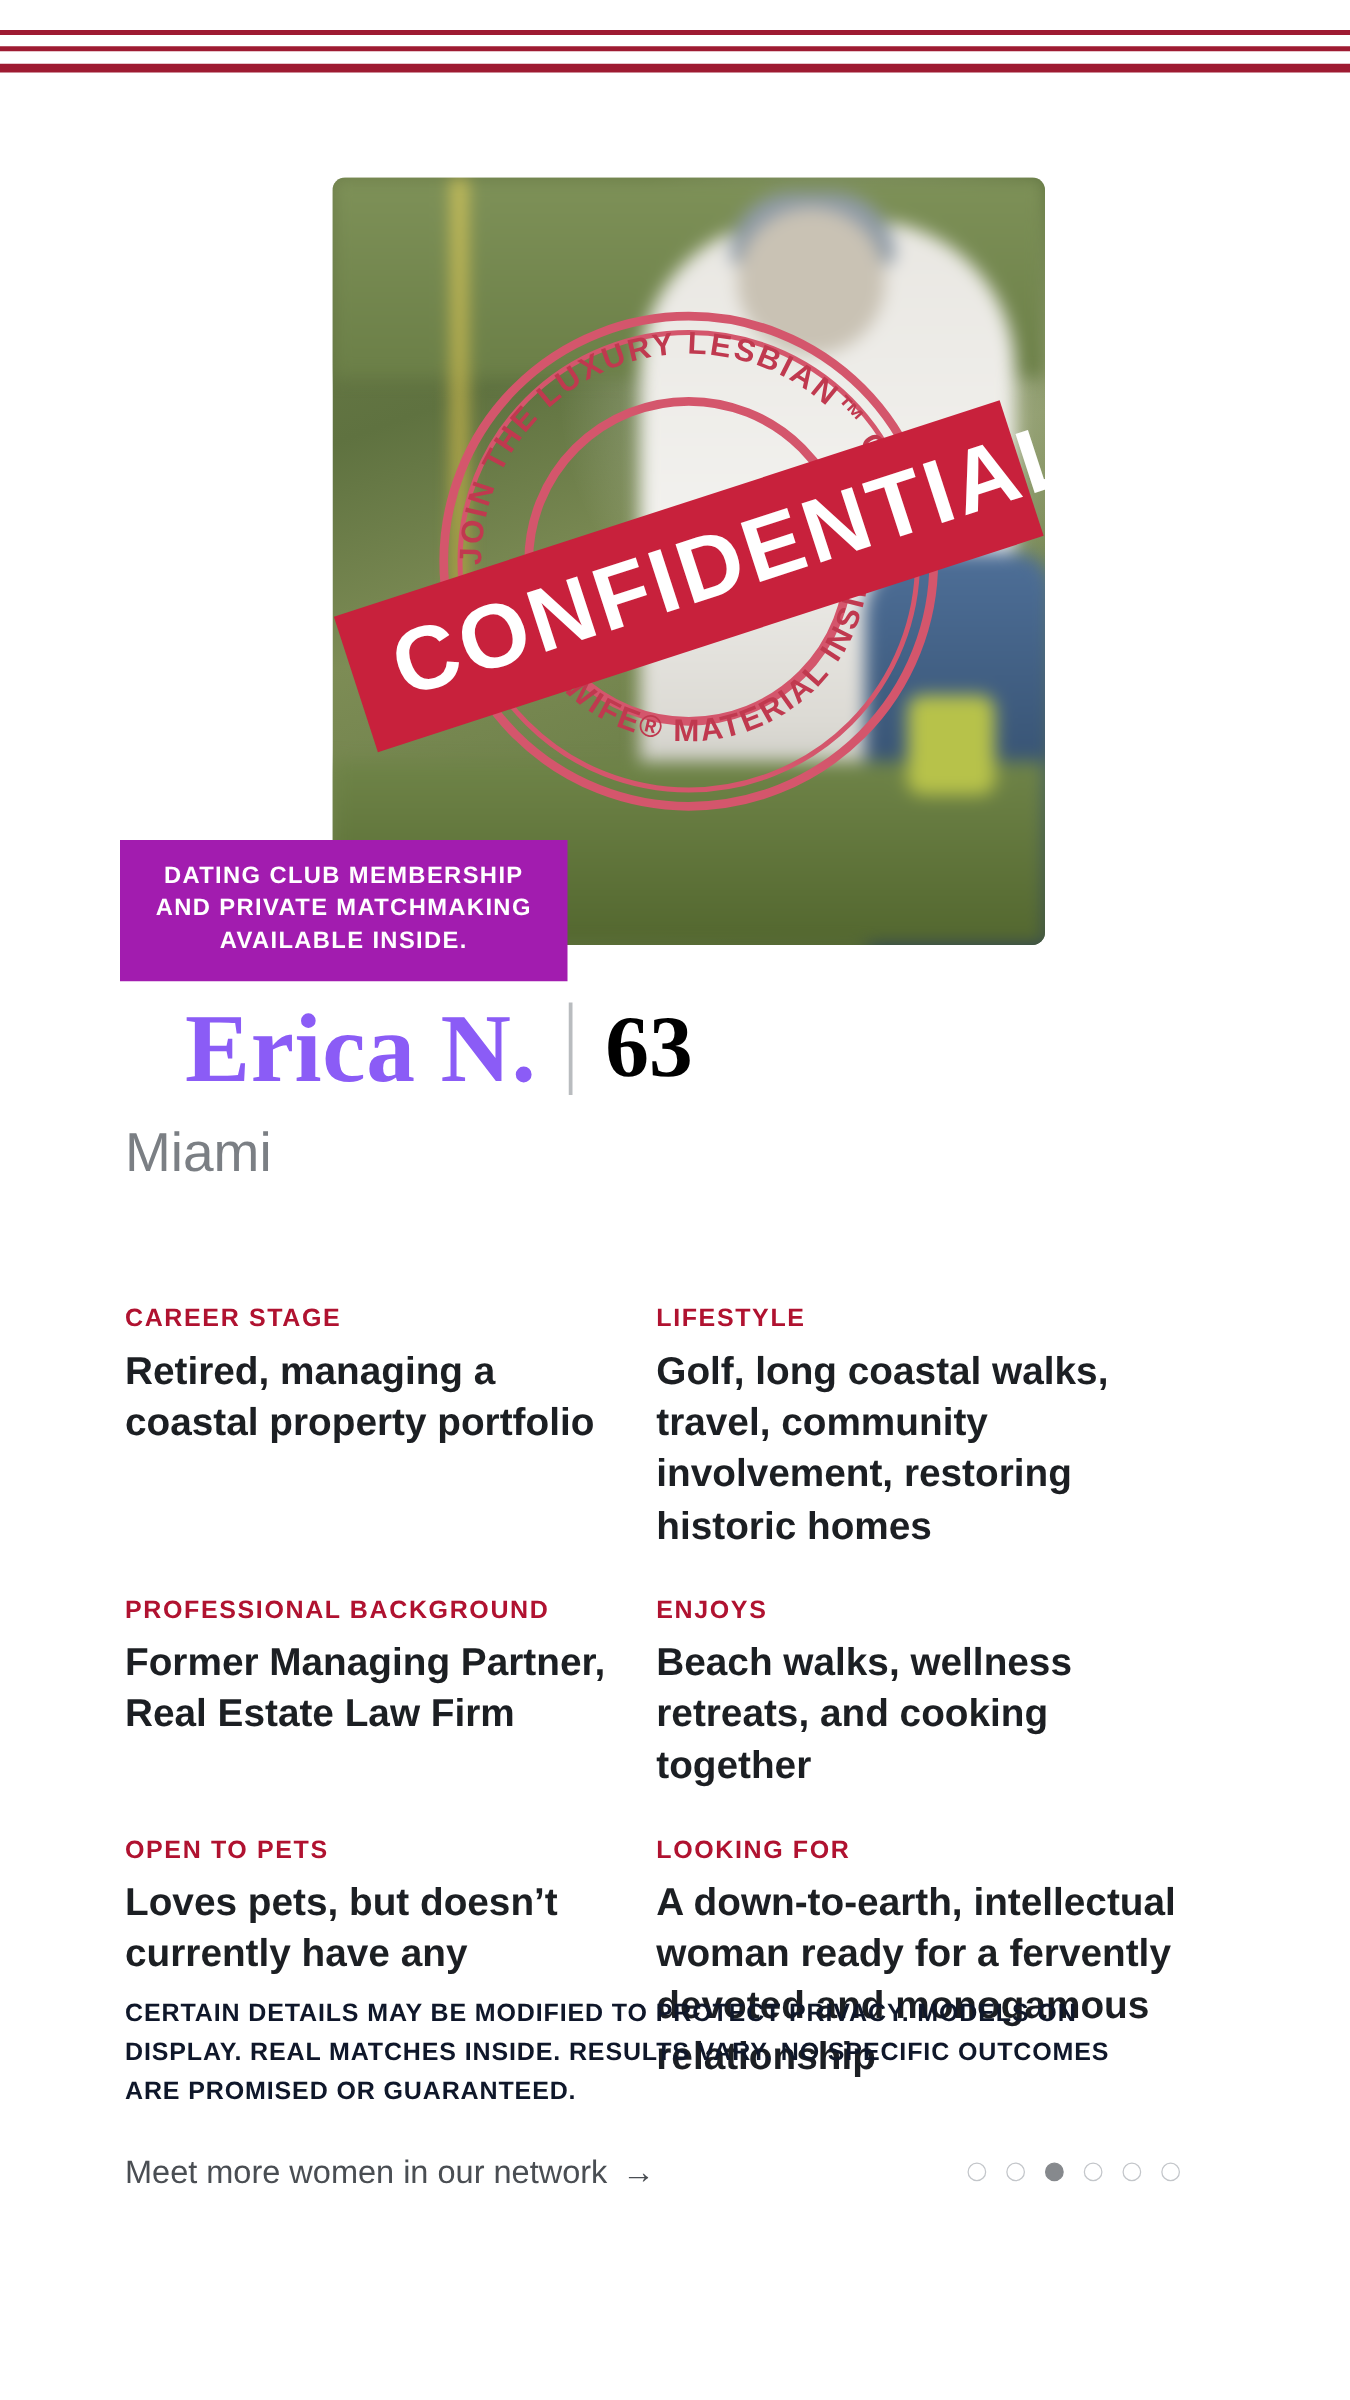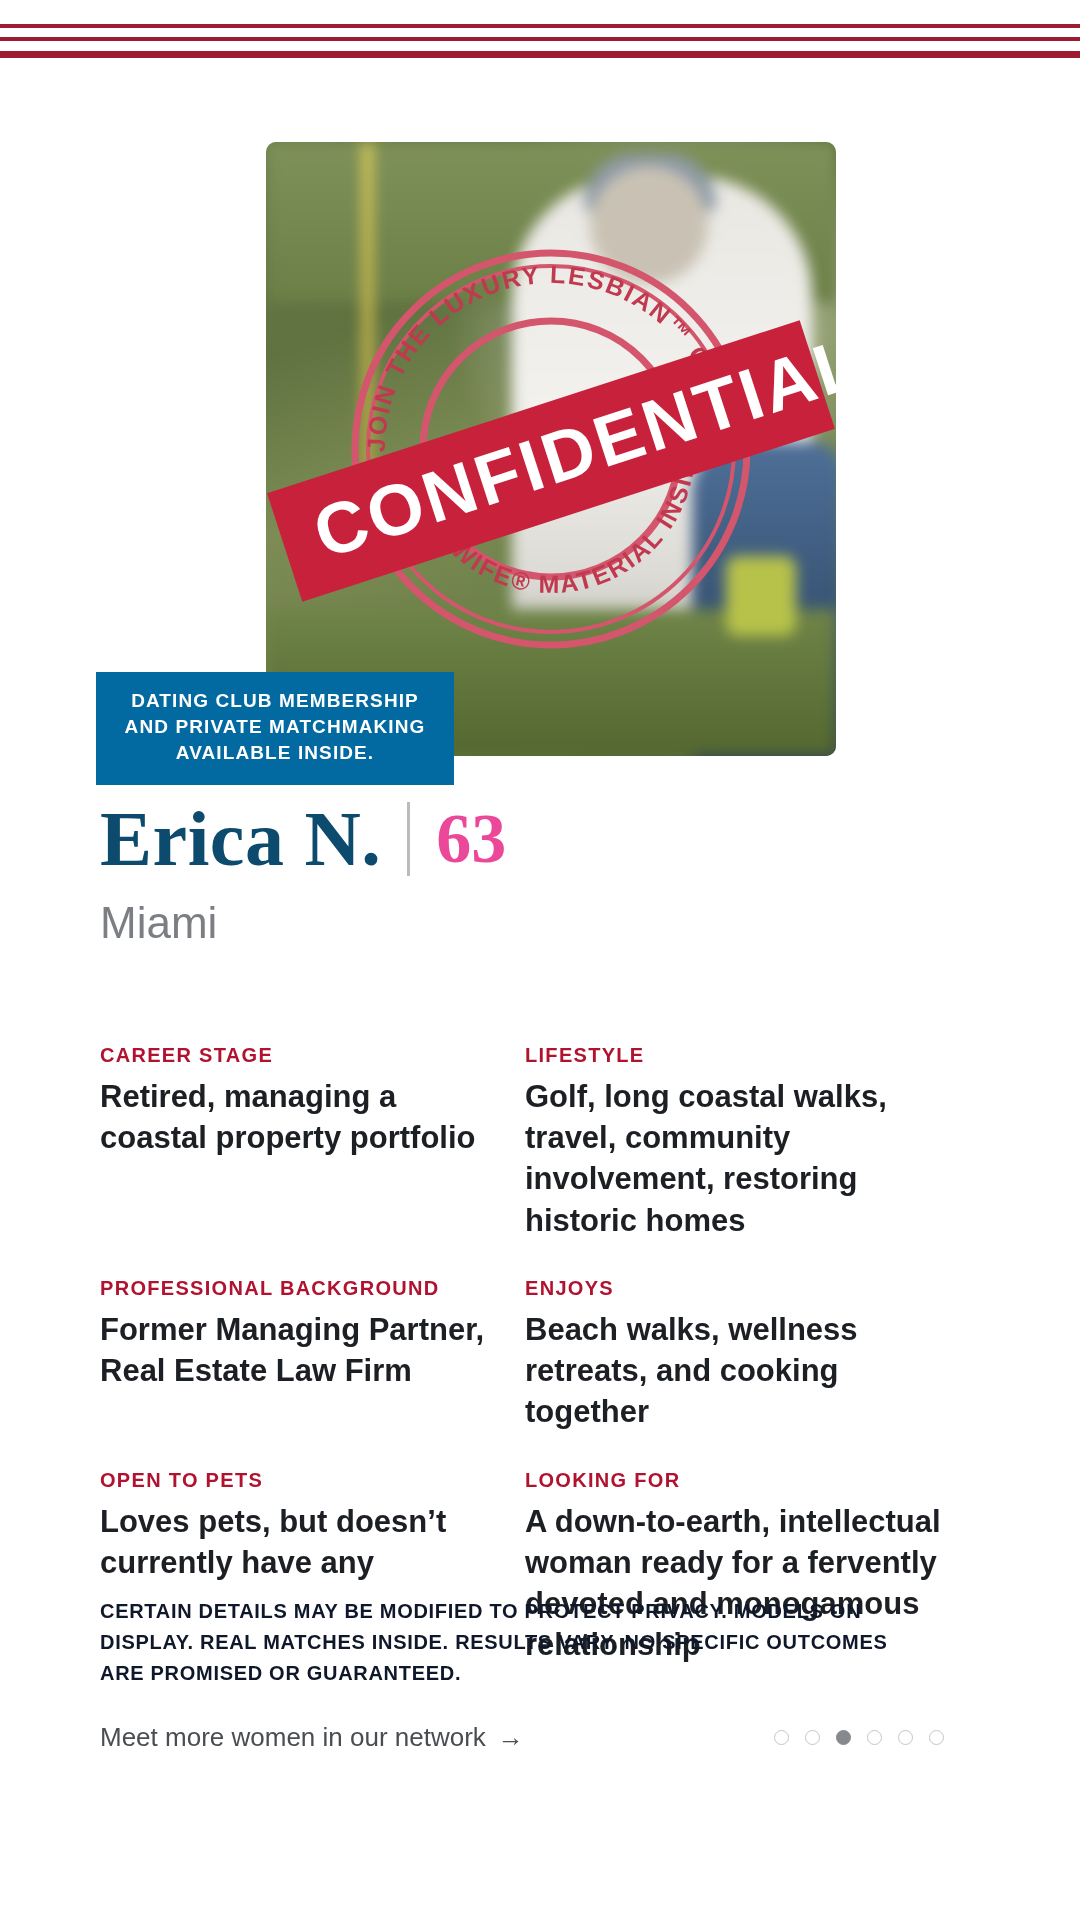--- a/index.html
+++ b/index.html
@@ -138,21 +138,21 @@
     width: 560px;
     text-align: center;
   }
 
   
   .badge {
     position: absolute;
     left: 96px;
     top: 672px;
     width: 358px;
-    background: #0369a1;
+    background: #a21caf;
     color: #ffffff;
     padding: 16px 18px 18px 18px;
     text-align: center;
     font-size: 19px;
     font-weight: 700;
     letter-spacing: 1.1px;
     line-height: 1.38;
   }
 
   
@@ -161,35 +161,36 @@
     left: 100px;
     top: 800px;
     display: flex;
     align-items: center;
     gap: 0;
   }
   .name {
     font-family: "Liberation Serif", serif;
     font-weight: 700;
     font-size: 78px;
-    color: #0c4a6e;
+    color: #8b5cf6;
     line-height: 1;
     letter-spacing: 0.5px;
+    margin-left: 48px;
   }
   .name-divider {
     width: 3px;
     height: 74px;
     background: #b9bcbf;
     margin: 0 26px;
   }
   .age {
     font-family: "Liberation Serif", serif;
     font-weight: 700;
     font-size: 70px;
-    color: #ec4899;
+    color: #000000;
     line-height: 1;
   }
   .city {
     position: absolute;
     left: 100px;
     top: 898px;
     font-size: 44px;
     color: #7b7f84;
     font-weight: 400;
   }

